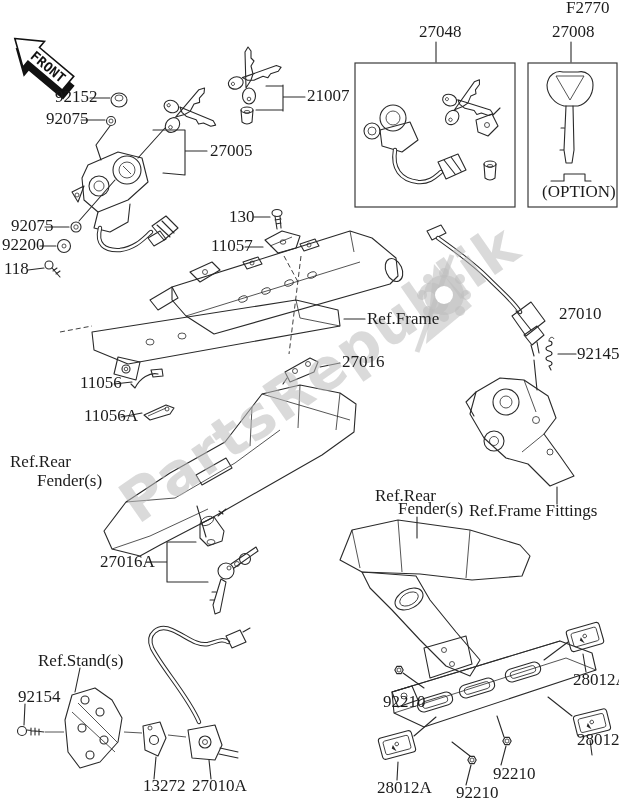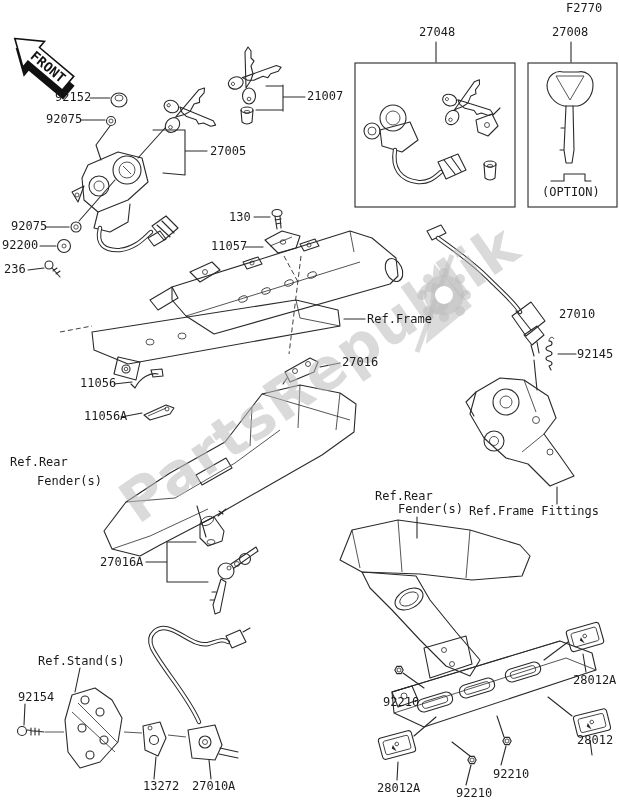--- a/index.html
+++ b/index.html
@@ -1,20 +1,20 @@
 <!DOCTYPE html>
 <html><head>
 <meta charset="utf-8">
 <style>
   html,body{margin:0;padding:0;background:#ffffff;}
   #stage{position:relative;width:619px;height:800px;background:#ffffff;overflow:hidden;
          font-family:"DejaVu Sans Mono","Liberation Mono",monospace;}
   #art{position:absolute;left:0;top:0;}
-  .lbl{position:absolute;font-size:12px;line-height:12px;color:#1b1b1b;white-space:nowrap;
-       letter-spacing:0px;}
+  .lbl{position:absolute;font-size:17px;line-height:12px;color:#1b1b1b;white-space:nowrap;
+       letter-spacing:0px;font-family:Liberation Serif, serif;}
   .ln{stroke:#2a2a2a;stroke-width:1.1;fill:none;stroke-linecap:round;stroke-linejoin:round;}
   .thin{stroke:#2a2a2a;stroke-width:0.8;fill:none;}
   .fill{fill:#2a2a2a;stroke:none;}
   .tube-o{stroke:#2a2a2a;stroke-width:4.4;fill:none;stroke-linecap:round;}
   .tube-i{stroke:#ffffff;stroke-width:2.4;fill:none;stroke-linecap:round;}
   .wm{fill:#bdbdbd;opacity:0.55;}
   .boxr{fill:none;stroke:#3a3a3a;stroke-width:1.2;}
   .dash{stroke:#2a2a2a;stroke-width:0.9;fill:none;stroke-dasharray:5 3;}
 </style>
 </head>
@@ -354,21 +354,21 @@
 <div class="lbl" style="left:566px;top:2px">F2770</div>
 <div class="lbl" style="left:55px;top:91px">92152</div>
 <div class="lbl" style="left:46px;top:113px">92075</div>
 <div class="lbl" style="left:210px;top:145px">27005</div>
 <div class="lbl" style="left:307px;top:90px">21007</div>
 <div class="lbl" style="left:419px;top:26px">27048</div>
 <div class="lbl" style="left:552px;top:26px">27008</div>
 <div class="lbl" style="left:542px;top:186px">(OPTION)</div>
 <div class="lbl" style="left:11px;top:220px">92075</div>
 <div class="lbl" style="left:2px;top:239px">92200</div>
-<div class="lbl" style="left:4px;top:263px">236</div>
+<div class="lbl" style="left:4px;top:263px">118</div>
 <div class="lbl" style="left:229px;top:211px">130</div>
 <div class="lbl" style="left:211px;top:240px">11057</div>
 <div class="lbl" style="left:367px;top:313px">Ref.Frame</div>
 <div class="lbl" style="left:342px;top:356px">27016</div>
 <div class="lbl" style="left:559px;top:308px">27010</div>
 <div class="lbl" style="left:577px;top:348px">92145</div>
 <div class="lbl" style="left:80px;top:377px">11056</div>
 <div class="lbl" style="left:84px;top:410px">11056A</div>
 <div class="lbl" style="left:10px;top:456px">Ref.Rear</div>
 <div class="lbl" style="left:37px;top:475px">Fender(s)</div>

